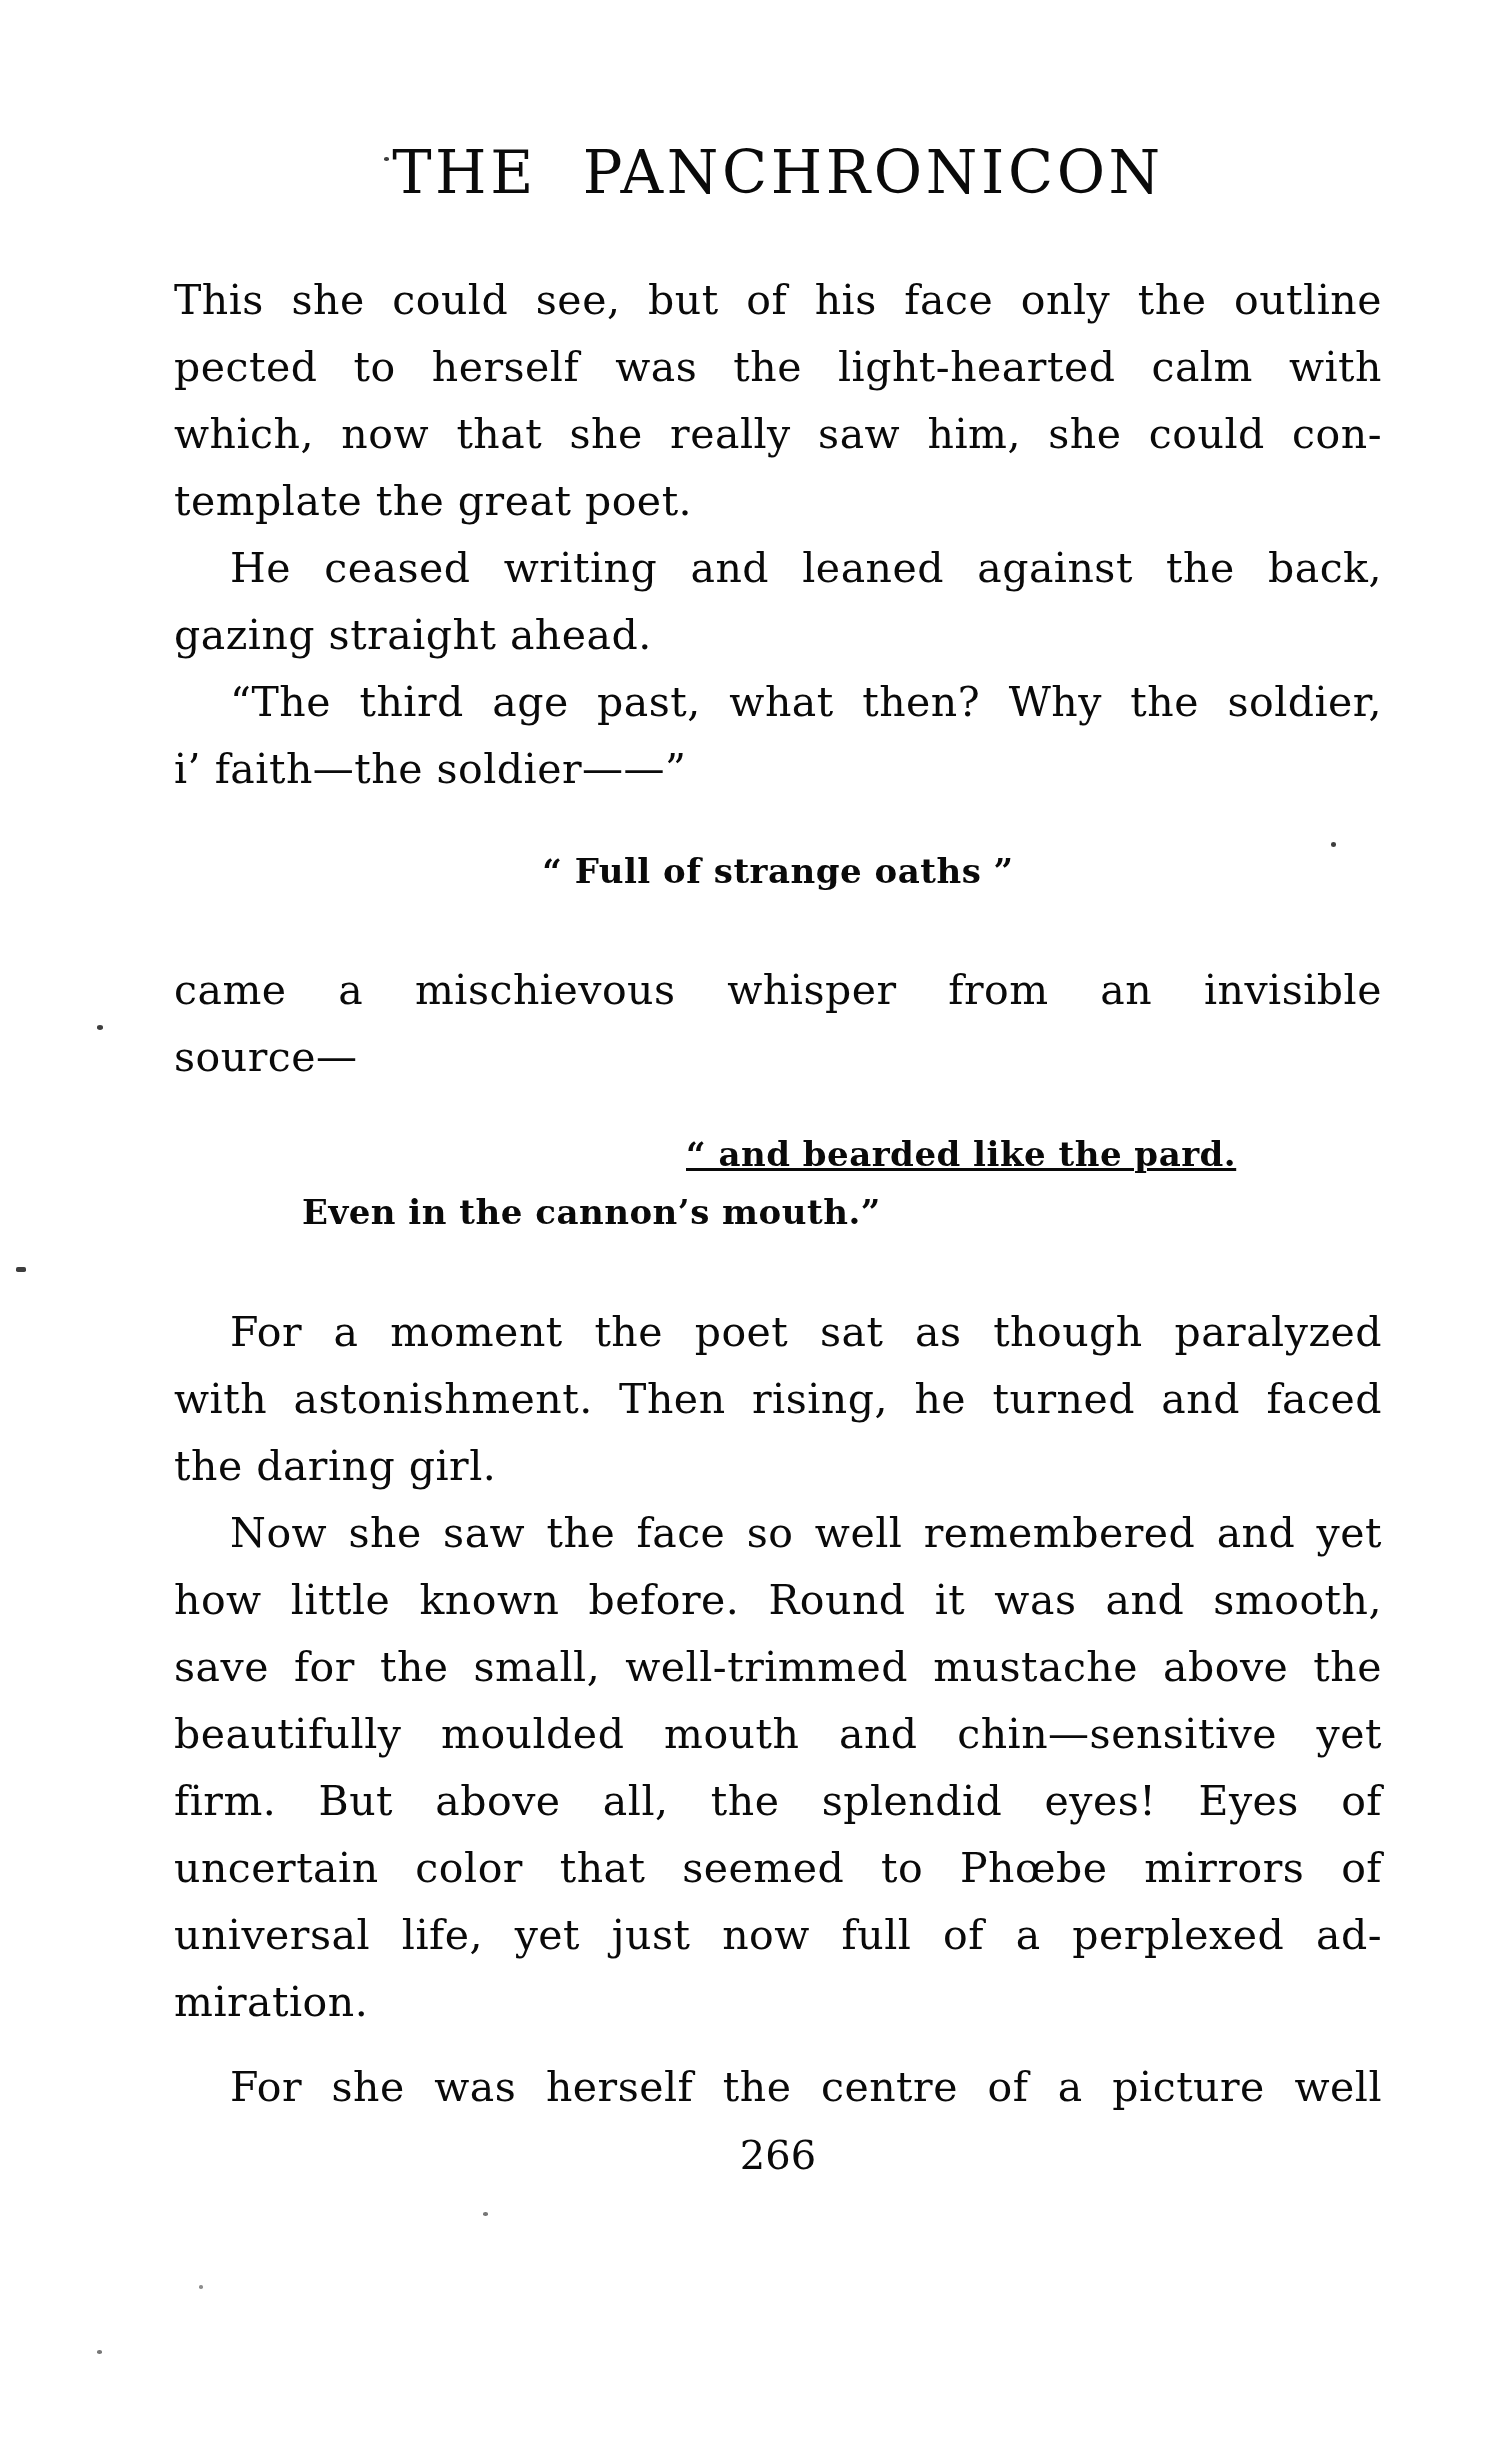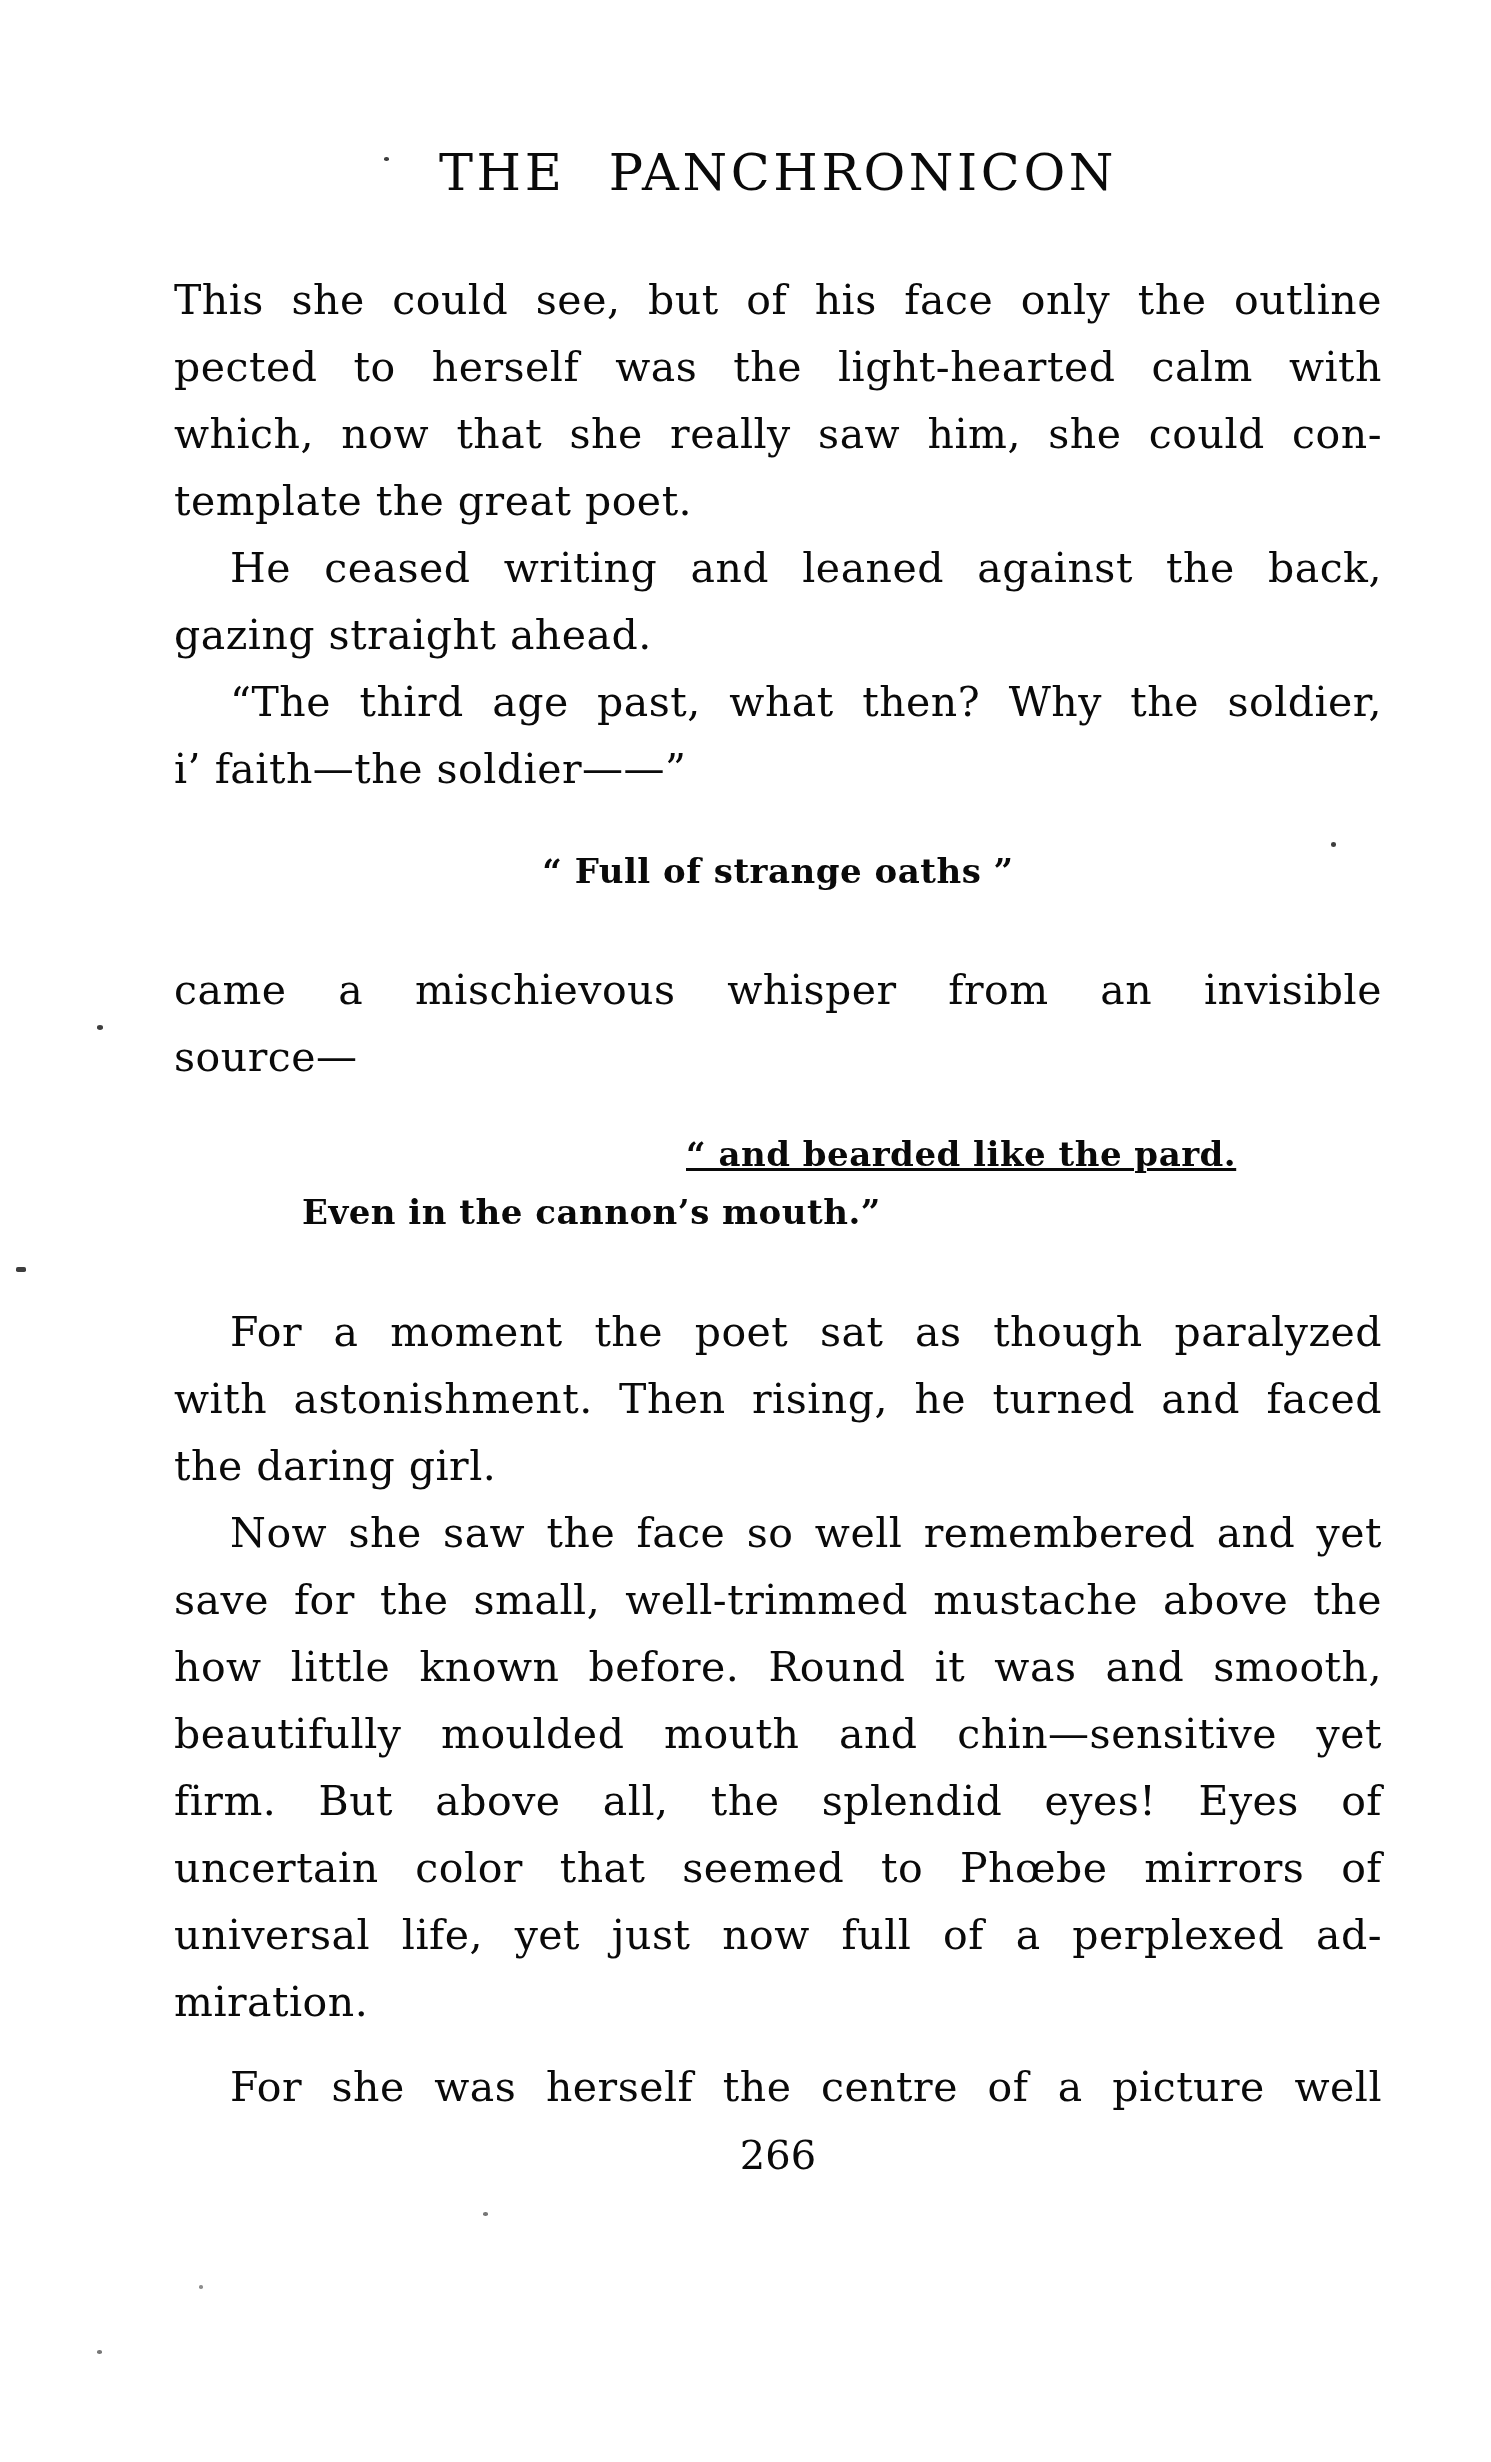--- a/index.html
+++ b/index.html
@@ -15,21 +15,21 @@
     color: #0a0a0a;
     font-family: "DejaVu Serif", "Liberation Serif", serif;
     overflow: hidden;
   }
   .content {
     padding: 150px 110px 0 174px; 
   }
   .title {
     margin: 0 0 72px 0;
     text-align: center;
-    font-size: 51px;
+    font-size: 59px;
     line-height: 45px;
     font-weight: normal;
     letter-spacing: 3.6px;
     word-spacing: 23.5px;
   }
   .textflow {
     font-size: 41px;
     line-height: 67px;
     letter-spacing: 0.5px;
   }
@@ -110,22 +110,22 @@
           <div class="line last deep">“ and bearded like the pard.</div>
           <div class="line last">Even in the cannon’s mouth.”</div>
         </div>
         <div class="paragraph">
           <div class="line indent">For a moment the poet sat as though paralyzed</div>
           <div class="line">with astonishment. Then rising, he turned and faced</div>
           <div class="line last">the daring girl.</div>
         </div>
         <div class="paragraph">
           <div class="line indent">Now she saw the face so well remembered and yet</div>
+          <div class="line">how little known before. Round it was and smooth,</div>
           <div class="line">save for the small, well-trimmed mustache above the</div>
-          <div class="line">how little known before. Round it was and smooth,</div>
           <div class="line">beautifully moulded mouth and chin—sensitive yet</div>
           <div class="line">firm. But above all, the splendid eyes! Eyes of</div>
           <div class="line">uncertain color that seemed to Phœbe mirrors of</div>
           <div class="line">universal life, yet just now full of a perplexed ad-</div>
           <div class="line last">miration.</div>
         </div>
         <div class="paragraph gap">
           <div class="line indent">For she was herself the centre of a picture well</div>
         </div>
       </main>

